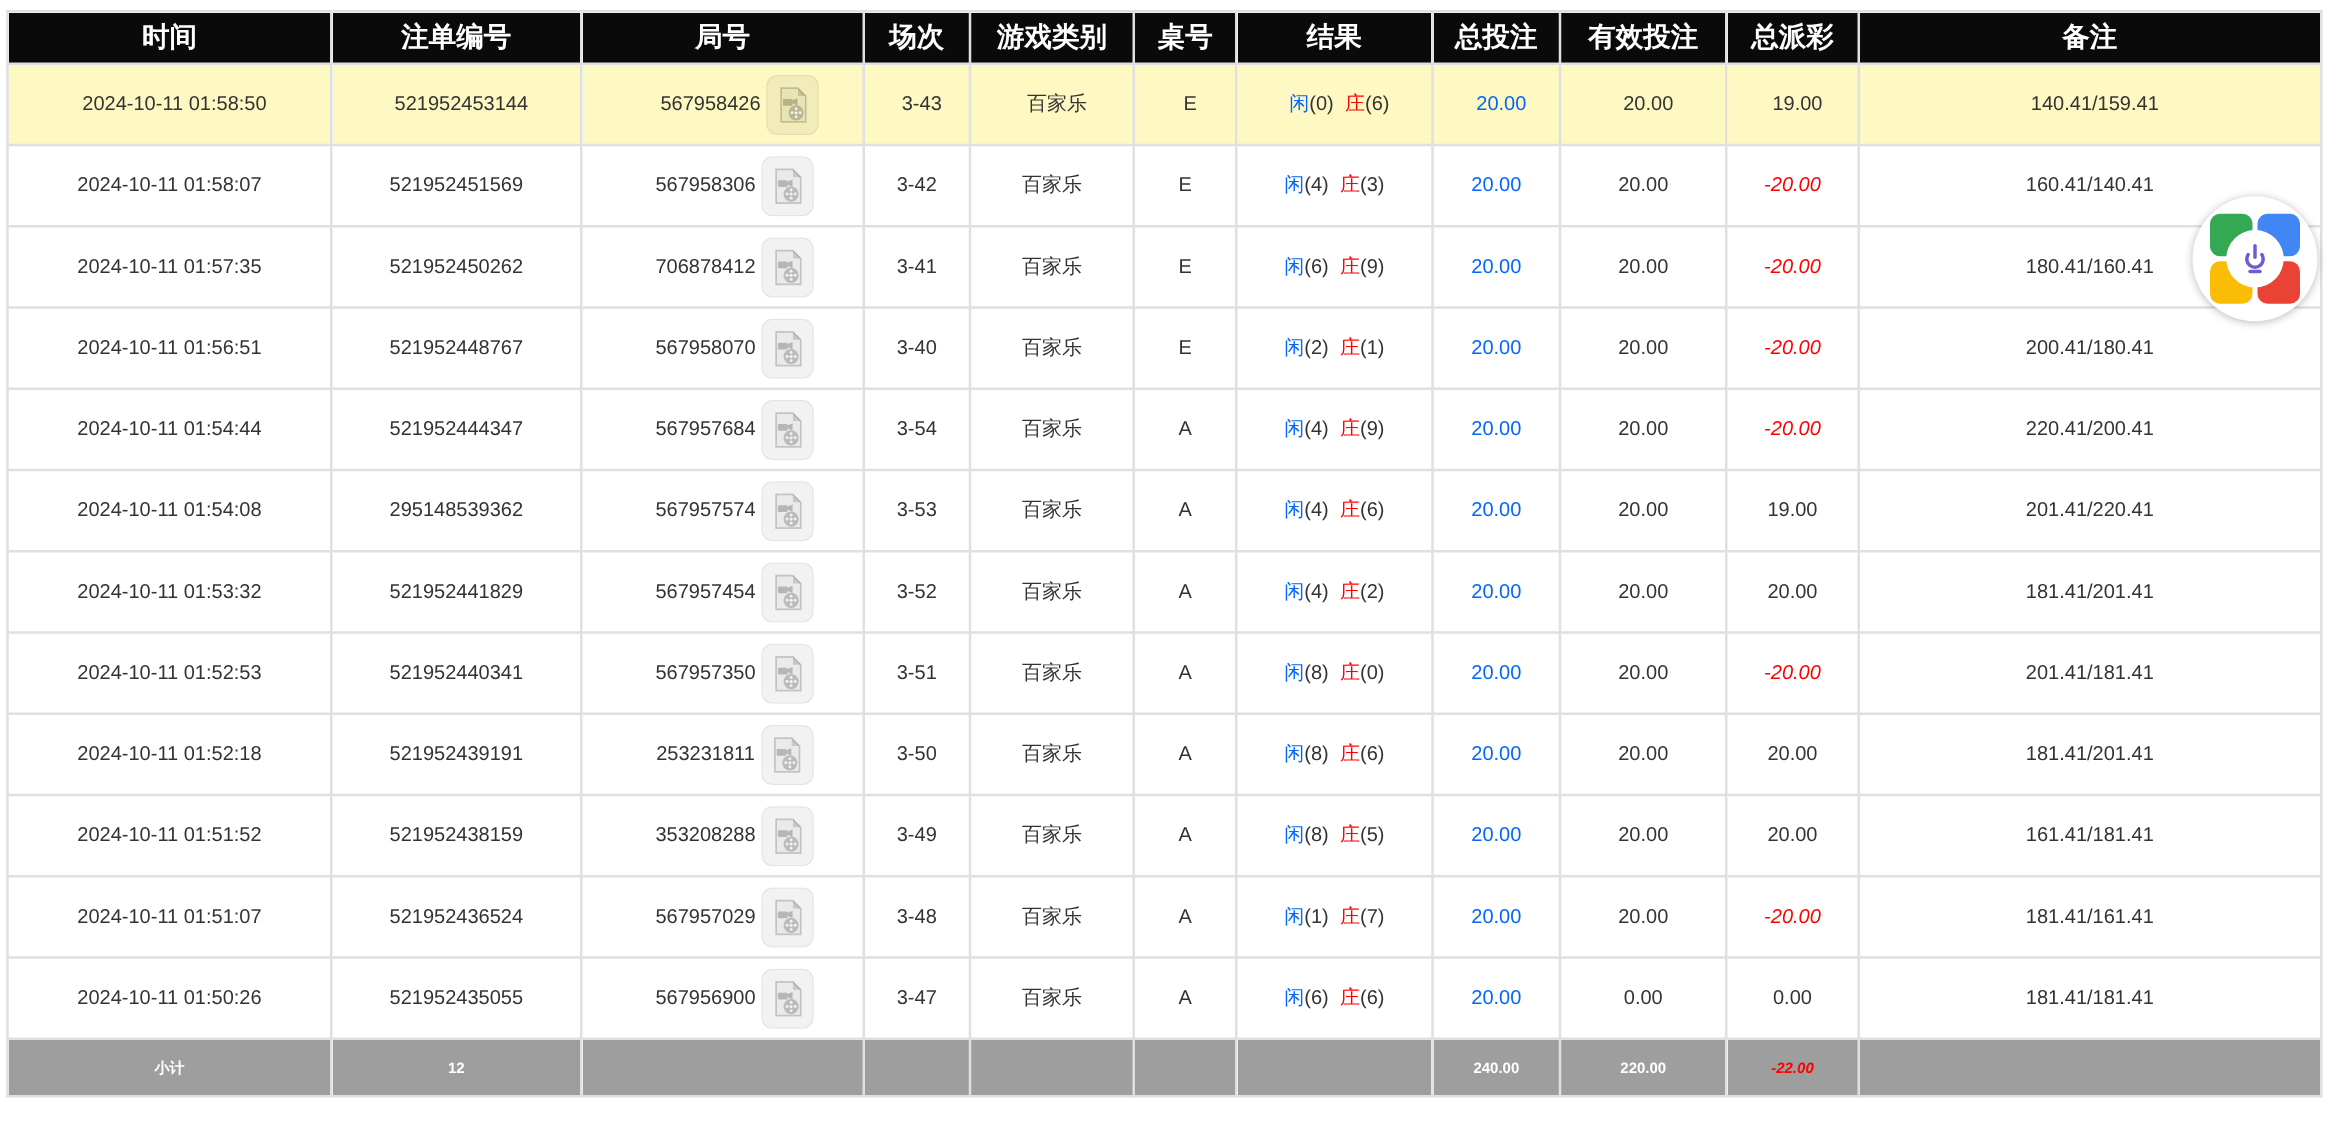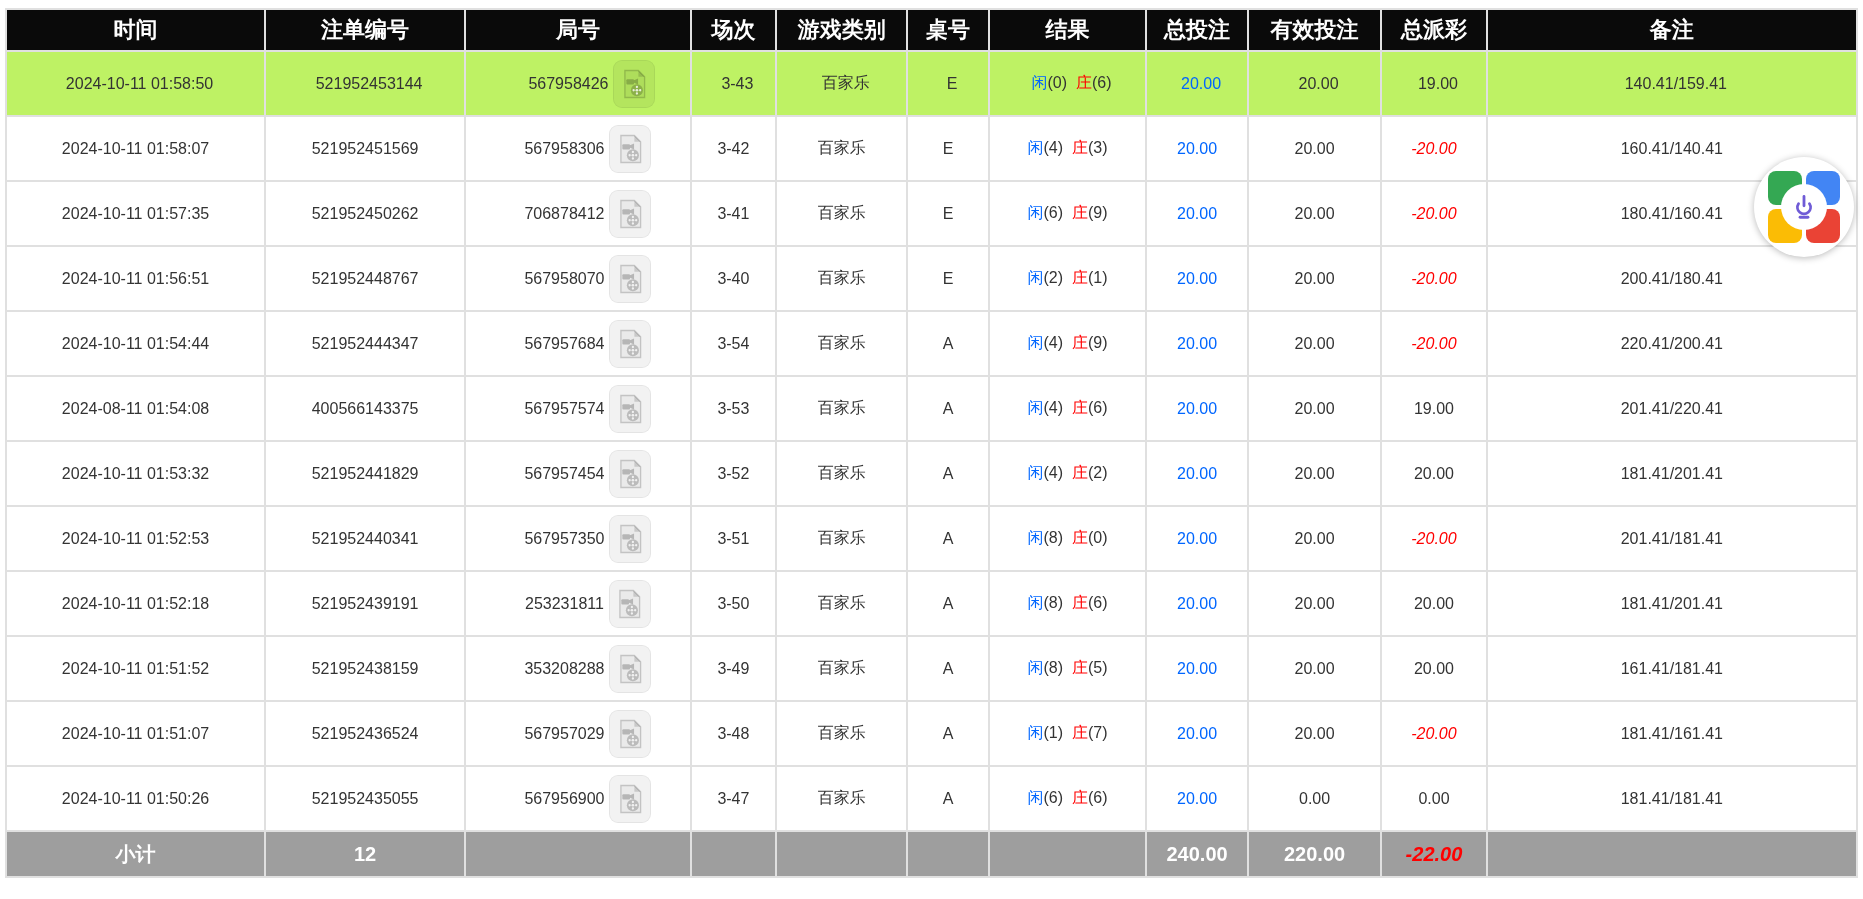--- a/index.html
+++ b/index.html
@@ -28,21 +28,21 @@
     font-size: 22px;
     height: 40px;
     border-color: #c9c9c9;
   }
   tbody td {
     background: #ffffff;
     color: #333333;
     font-size: 16px;
     height: 63px;
   }
-  tr.row-highlight td { background: #bef264; padding-left: 12px; }
+  tr.row-highlight td { background: #fef9c3; padding-left: 12px; }
 
   td.col-totalbet, .bet-blue { color: #0066ff; }
   .neg { color: #ff0000 !important; font-style: italic; }
 
   .result-player { color: #0066ff; }
   .result-banker { color: #ff0000; margin-left: 9px; }
   .result-score  { color: #333333; }
 
   .round-wrap { display: inline-flex; align-items: center; justify-content: center; margin-left: 20px; }
   .video-btn {
@@ -51,21 +51,21 @@
     border-radius: 9px;
     background: rgba(0,0,0,0.05);
     border: 1px solid rgba(0,0,0,0.06);
     cursor: pointer; flex: none;
   }
 
   tfoot td {
     background: #9e9e9e;
     color: #ffffff;
     font-weight: bold;
-    font-size: 20px;
+    font-size: 12px;
     height: 44px;
     border-color: #bdbdbd;
     margin-left: 22px;
   }
 
   
   .ext-bubble {
     position: absolute;
     left: 1754px; top: 157px;
     width: 100px; height: 100px;
@@ -297,22 +297,22 @@
     <td>
       <span class="result-player">闲</span><span class="result-score">(4)</span><span class="result-banker">庄</span><span class="result-score">(9)</span>
     </td>
     <td class="col-totalbet">20.00</td>
     <td>20.00</td>
     <td class="neg">-20.00</td>
     <td>220.41/200.41</td>
   </tr>
 
   <tr>
-    <td>2024-08-11 01:54:08</td>
-    <td>400566143375</td>
+    <td>2024-10-11 01:54:08</td>
+    <td>295148539362</td>
     <td>
       <span class="round-wrap">
         <span>567957574</span>
         <span class="video-btn">
           <svg width="25" height="30" viewBox="0 0 26 31">
             <path d="M3 1.5 h14 l6.5 6.5 v21.5 h-20.5 z" fill="rgba(0,0,0,0.03)" stroke="rgba(0,0,0,0.18)" stroke-width="1.4"></path>
             <path d="M17 1.5 l6.5 6.5 h-6.5 z" fill="rgba(0,0,0,0.14)"></path>
             <rect x="4.5" y="10.5" width="8" height="5.6" rx="1" fill="rgba(0,0,0,0.22)"></rect>
             <path d="M12.5 11.6 l4.2 -1.8 v6.2 l-4.2 -1.8 z" fill="rgba(0,0,0,0.22)"></path>
             <circle cx="15.5" cy="22" r="6.3" fill="rgba(0,0,0,0.20)"></circle>

